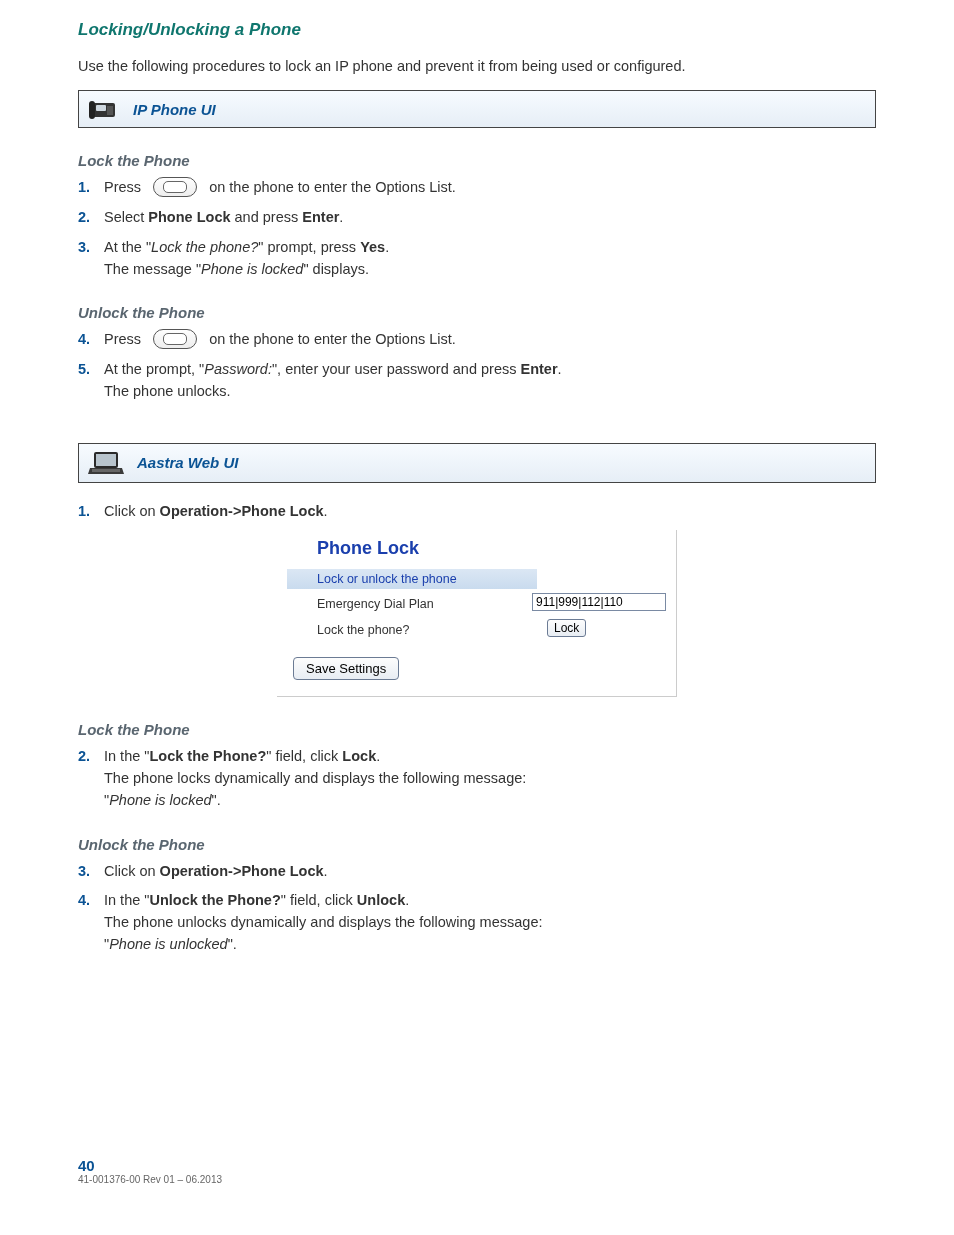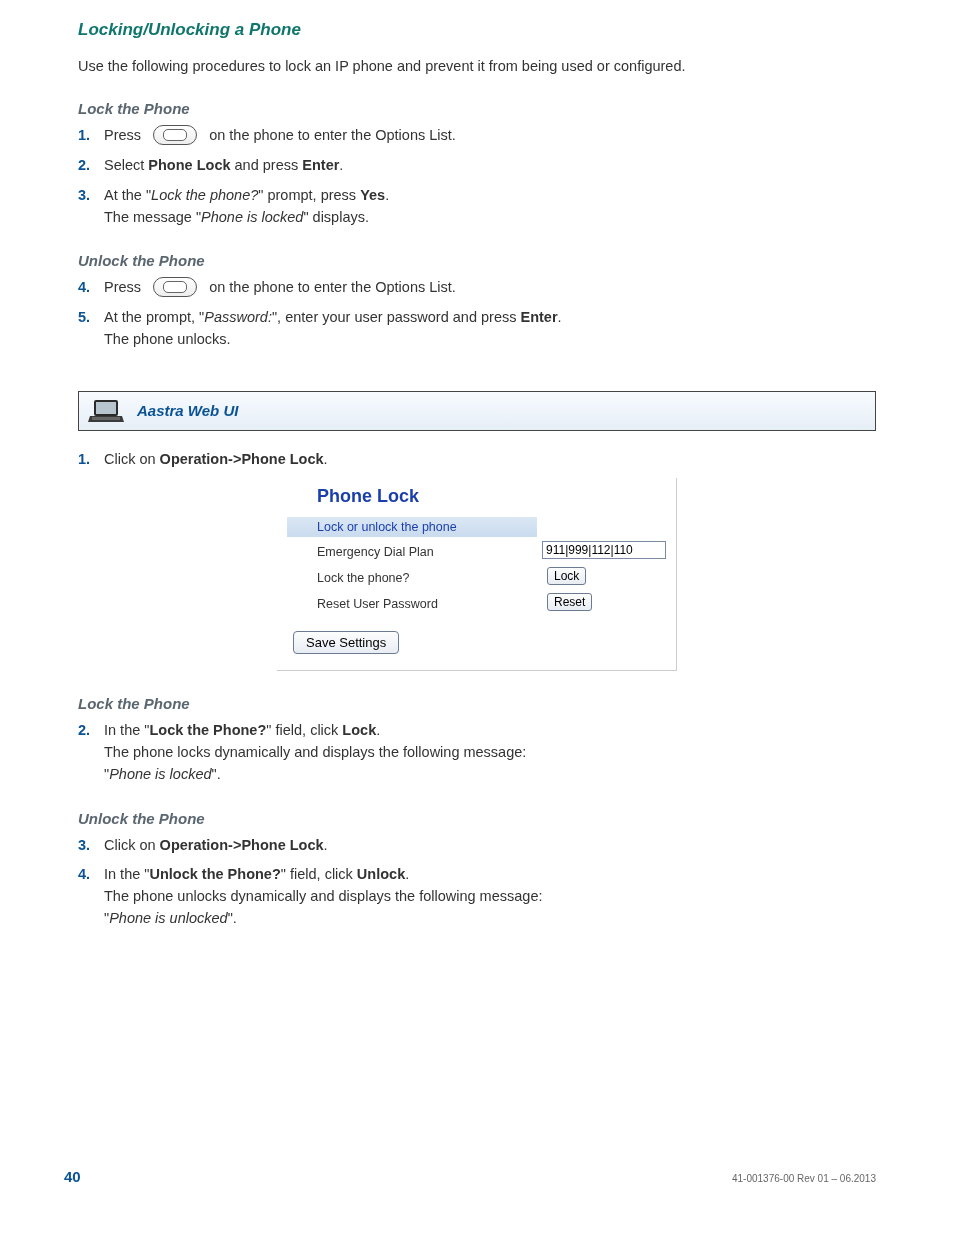--- a/index.html
+++ b/index.html
@@ -133,21 +133,21 @@
     padding: 4px 0 4px 30px;
     font-size: 12.5px;
     color: #333;
   }
   .webui-label { width: 230px; }
   .webui-input {
     font-family: Arial, sans-serif;
     font-size: 12px;
     border: 1px solid #7a8aa3;
     padding: 1px 3px;
-    width: 124px;
+    width: 134px;
     height: 18px;
   }
   .webui-btn {
     font-family: Arial, sans-serif;
     font-size: 12px;
     border: 1px solid #6b7b94;
     background: linear-gradient(#fdfdfd,#e8edf3);
     border-radius: 3px;
     padding: 1px 6px;
     cursor: pointer;
@@ -158,45 +158,57 @@
     font-size: 13px;
     border: 1px solid #6b7b94;
     background: linear-gradient(#fdfdfd,#e8edf3);
     border-radius: 4px;
     padding: 3px 12px;
     cursor: pointer;
   }
   .footer {
     position: absolute;
     bottom: 50px;
-    left: 64px;
+    left: 78px;
     right: 78px;
     display: flex;
     justify-content: space-between;
     align-items: baseline;
+    flex-direction: column;
   }
   .page-num {
     color: #0b5394;
     font-weight: 700;
     font-size: 15px;
   }
   .rev {
     font-size: 10px;
     color: #666;
   }
 </style>
 </head>
 <body>
 
 <div class="page">
 
 
   <div class="section-h2">Locking/Unlocking a Phone</div>
   <p class="body-text">Use the following procedures to lock an IP phone and prevent it from being used or configured.</p>
 
+  <div class="ui-banner">
+    <span class="phone-icon">
+      <svg width="34" height="28" viewBox="0 0 34 28">
+        <rect x="6" y="8" width="22" height="14" rx="2" fill="#333"></rect>
+        <rect x="9" y="10" width="10" height="6" rx="1" fill="#cfd8e0"></rect>
+        <rect x="2" y="6" width="6" height="18" rx="3" fill="#222"></rect>
+        <rect x="20" y="11" width="6" height="9" fill="#555"></rect>
+      </svg>
+    </span>
+    <span class="ui-banner-title">IP Phone UI</span>
+  </div>
 
   <div class="sub-h3">Lock the Phone</div>
 
   <ol class="steps">
     <li>
       <span class="num">1.</span>
       <span class="step-body">
         <span>Press</span>
         <span class="key-btn"></span>
         <span>on the phone to enter the Options List.</span>
@@ -270,24 +282,20 @@
     <div class="webui-title">Phone Lock</div>
     <div class="webui-subtitle">Lock or unlock the phone</div>
     <div class="webui-row">
       <span class="webui-label">Emergency Dial Plan</span>
       <input class="webui-input" value="911|999|112|110" style="">
     </div>
     <div class="webui-row">
       <span class="webui-label">Lock the phone?</span>
       <button class="webui-btn">Lock</button>
     </div>
-    <div class="webui-row">
-      <span class="webui-label">Reset User Password</span>
-      <button class="webui-btn">Reset</button>
-    </div>
     <button class="webui-save">Save Settings</button>
   </div>
 
   <div class="sub-h3">Lock the Phone</div>
 
   <ol class="steps">
     <li>
       <span class="num">2.</span>
       <span class="step-body">
         <span class="step-line">

